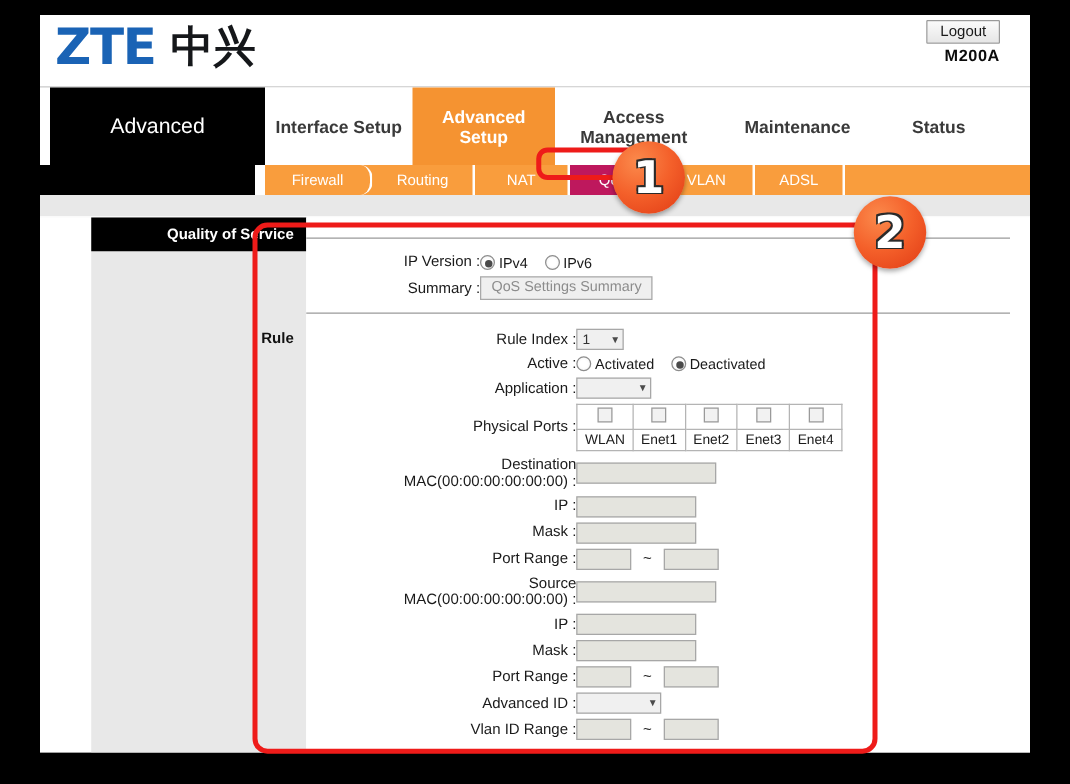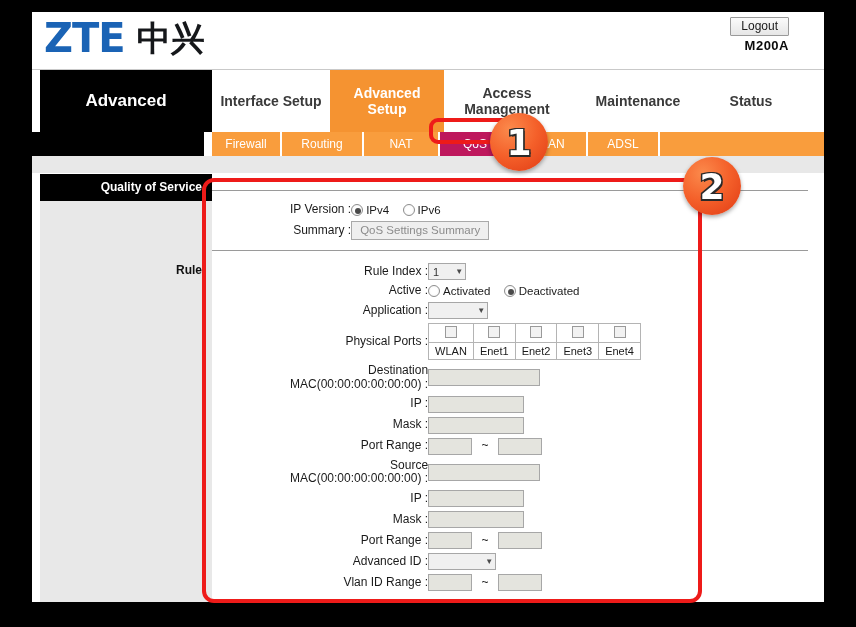--- a/index.html
+++ b/index.html
@@ -49,21 +49,21 @@
   .logo-cn {
     font-family: "DejaVu Sans", sans-serif;
     font-size: 34px;
     font-weight: bold;
     color: #15171a;
     line-height: 40px;
     margin-left: 12px;
   }
   .header-right {
     position: absolute;
-    right: 35px; top: 4px;
+    right: 24px; top: 4px;
     text-align: right;
   }
   .logout-btn {
     display: inline-block;
     padding: 1px 10px 2px 10px;
     font-size: 12px;
     color: #1a1a1a;
     background: linear-gradient(#fbfbfb, #e6e6e6);
     border: 1px solid #9a9a9a;
     border-radius: 1px;
@@ -80,21 +80,21 @@
 
   
   .navwrap { position: relative; height: 62px; }
   .nav-title {
     position: absolute;
     left: 8px; top: 0;
     width: 172px; height: 62px;
     background: #000000;
     color: #ffffff;
     font-size: 17px;
-    font-weight: bold;
+    font-weight: normal;
     display: flex;
     align-items: center;
     justify-content: center;
   }
   .nav-tabs {
     position: absolute;
     left: 180px; top: 0;
     right: 0; height: 62px;
     display: flex;
     align-items: stretch;
@@ -144,40 +144,41 @@
     display: flex;
     align-items: center;
     justify-content: center;
     font-size: 12px;
     color: #ffffff;
     cursor: pointer;
     user-select: none;
     border-right: 2px solid #ffffff;
     background: #f99d3d;
   }
-  .sub-tab.w1 { width: 70px; }
+  .sub-tab.w1 { width: 86px; border-radius: 10px; }
   .sub-tab.w2 { width: 82px; }
   .sub-tab.w3 { width: 76px; }
   .sub-tab.w4 { width: 72px; }
   .sub-tab.w5 { width: 76px; }
   .sub-tab.w6 { width: 72px; }
   .sub-tab.active { background: #be185d; }
   .sub-tab.filler { flex: 1 1 auto; border-right: none; cursor: default; }
 
   
   .gray-bar {
     height: 18px;
     background: #e8e8e8;
     border-bottom: 1px solid #ffffff;
   }
   .content {
     position: relative;
     display: flex;
     background: #ffffff;
     height: 428px;
+    padding-left: 33px;
   }
   .sidebar {
     width: 172px;
     flex: 0 0 172px;
     margin-left: 8px;
     background: #e8e8e8;
   }
   .sidebar-head {
     background: #000000;
     color: #ffffff;

